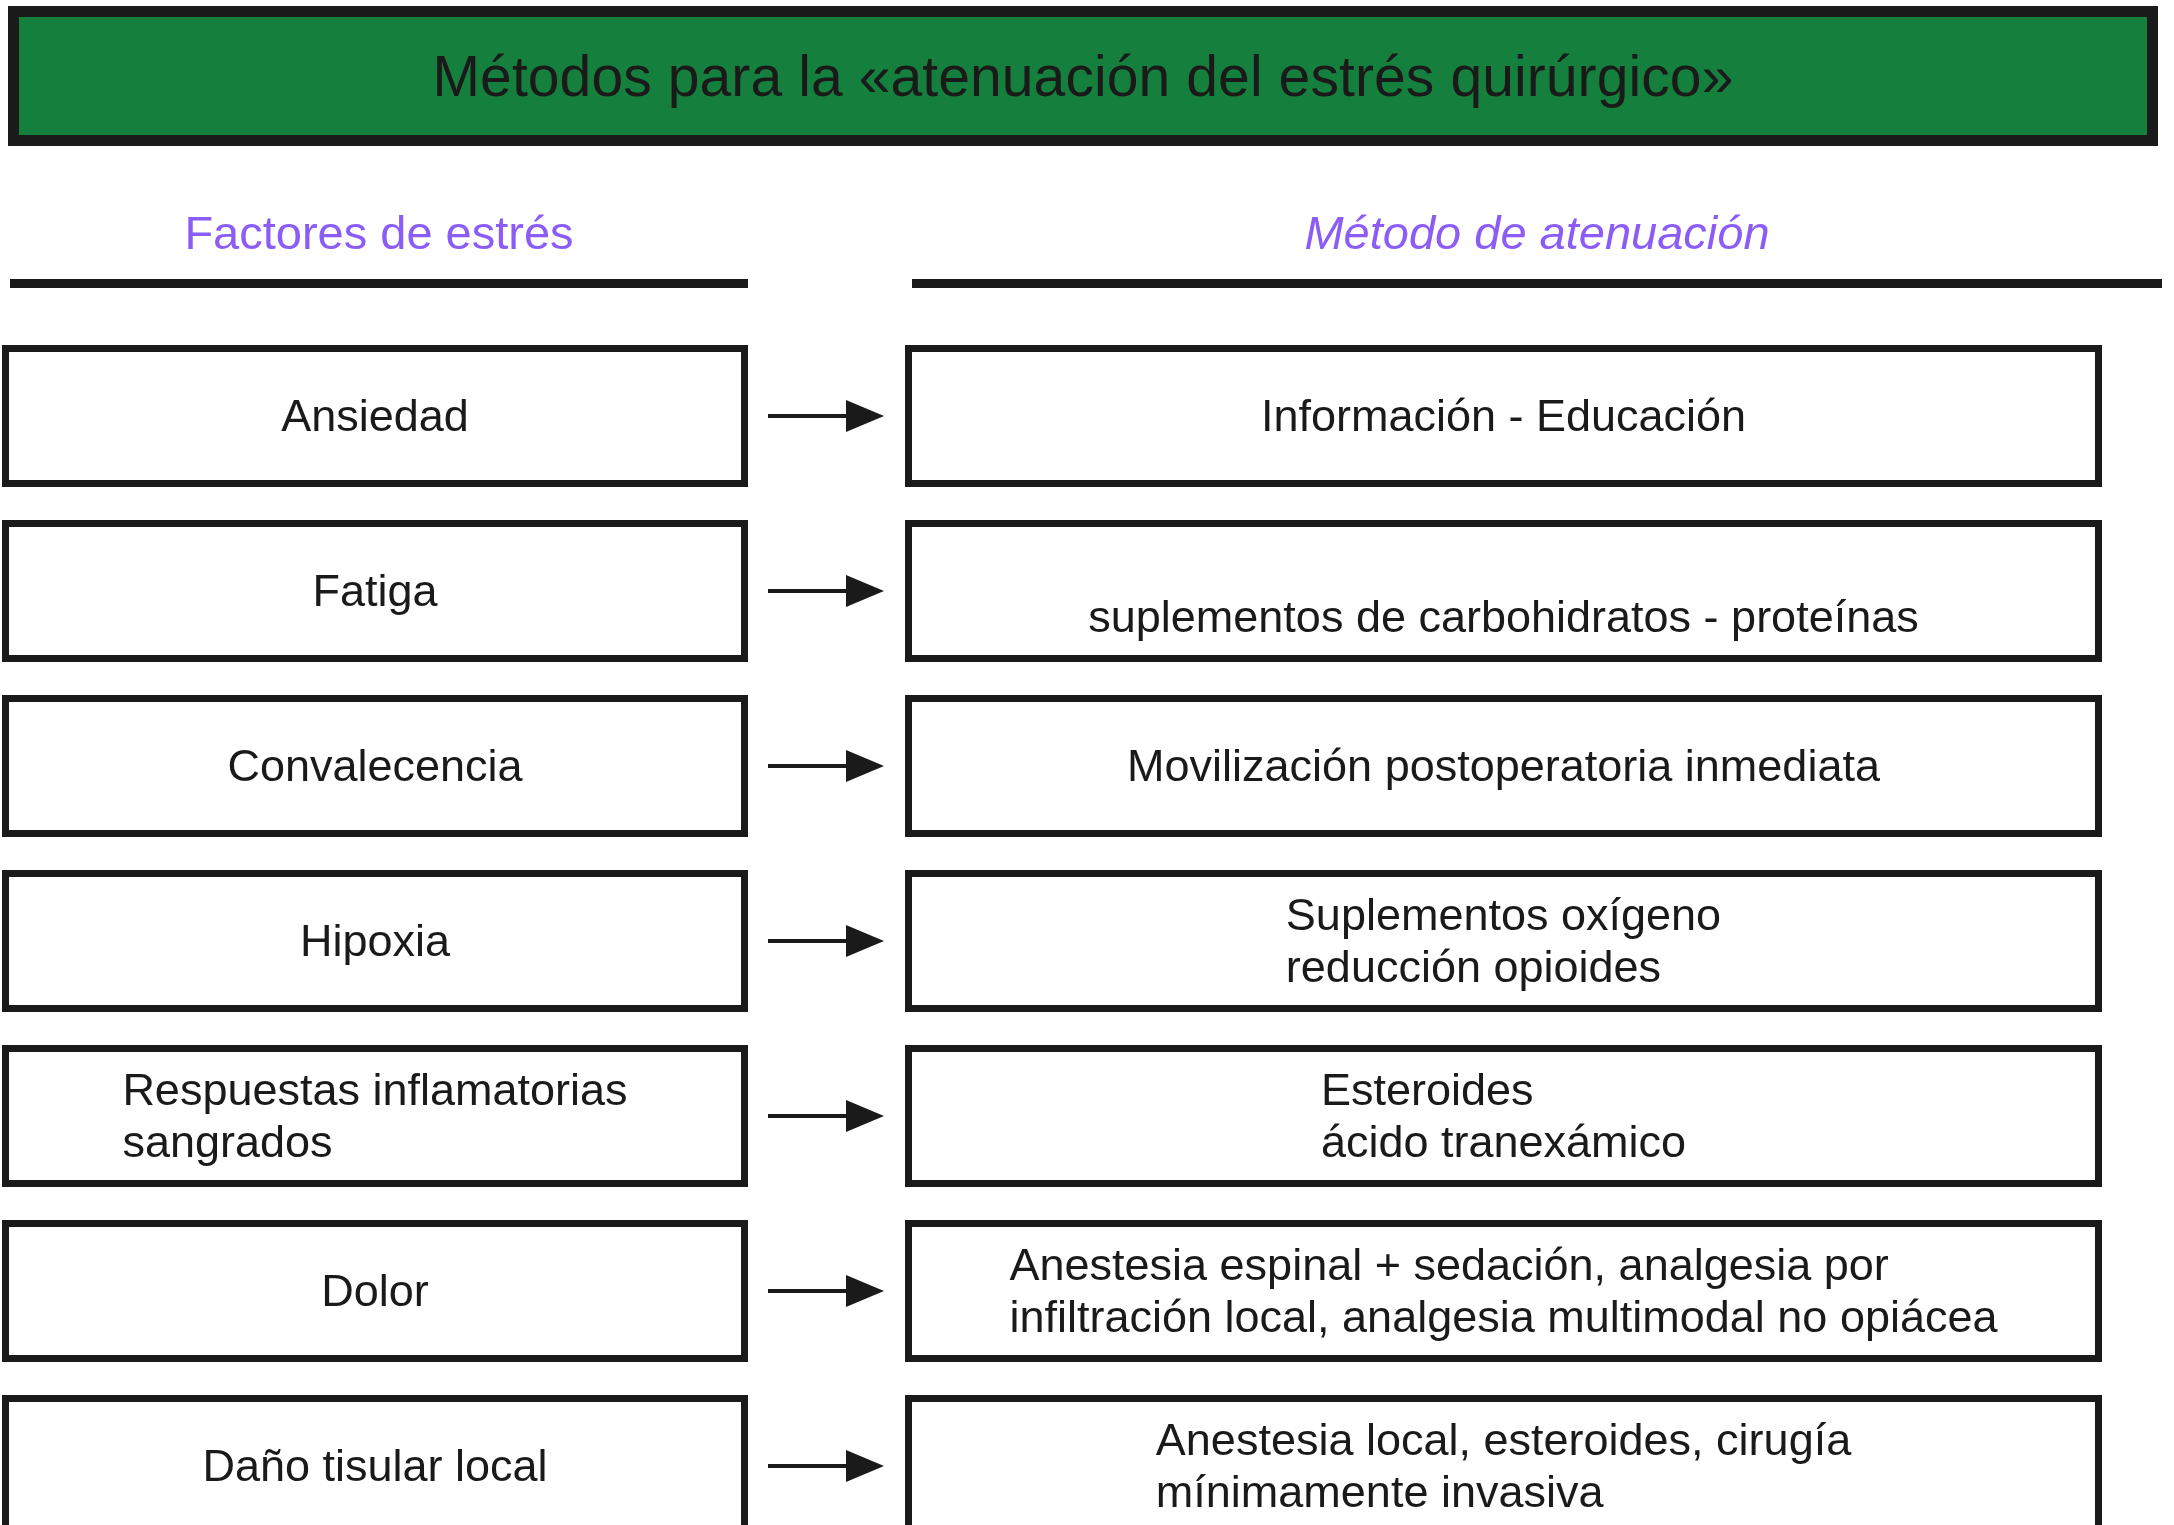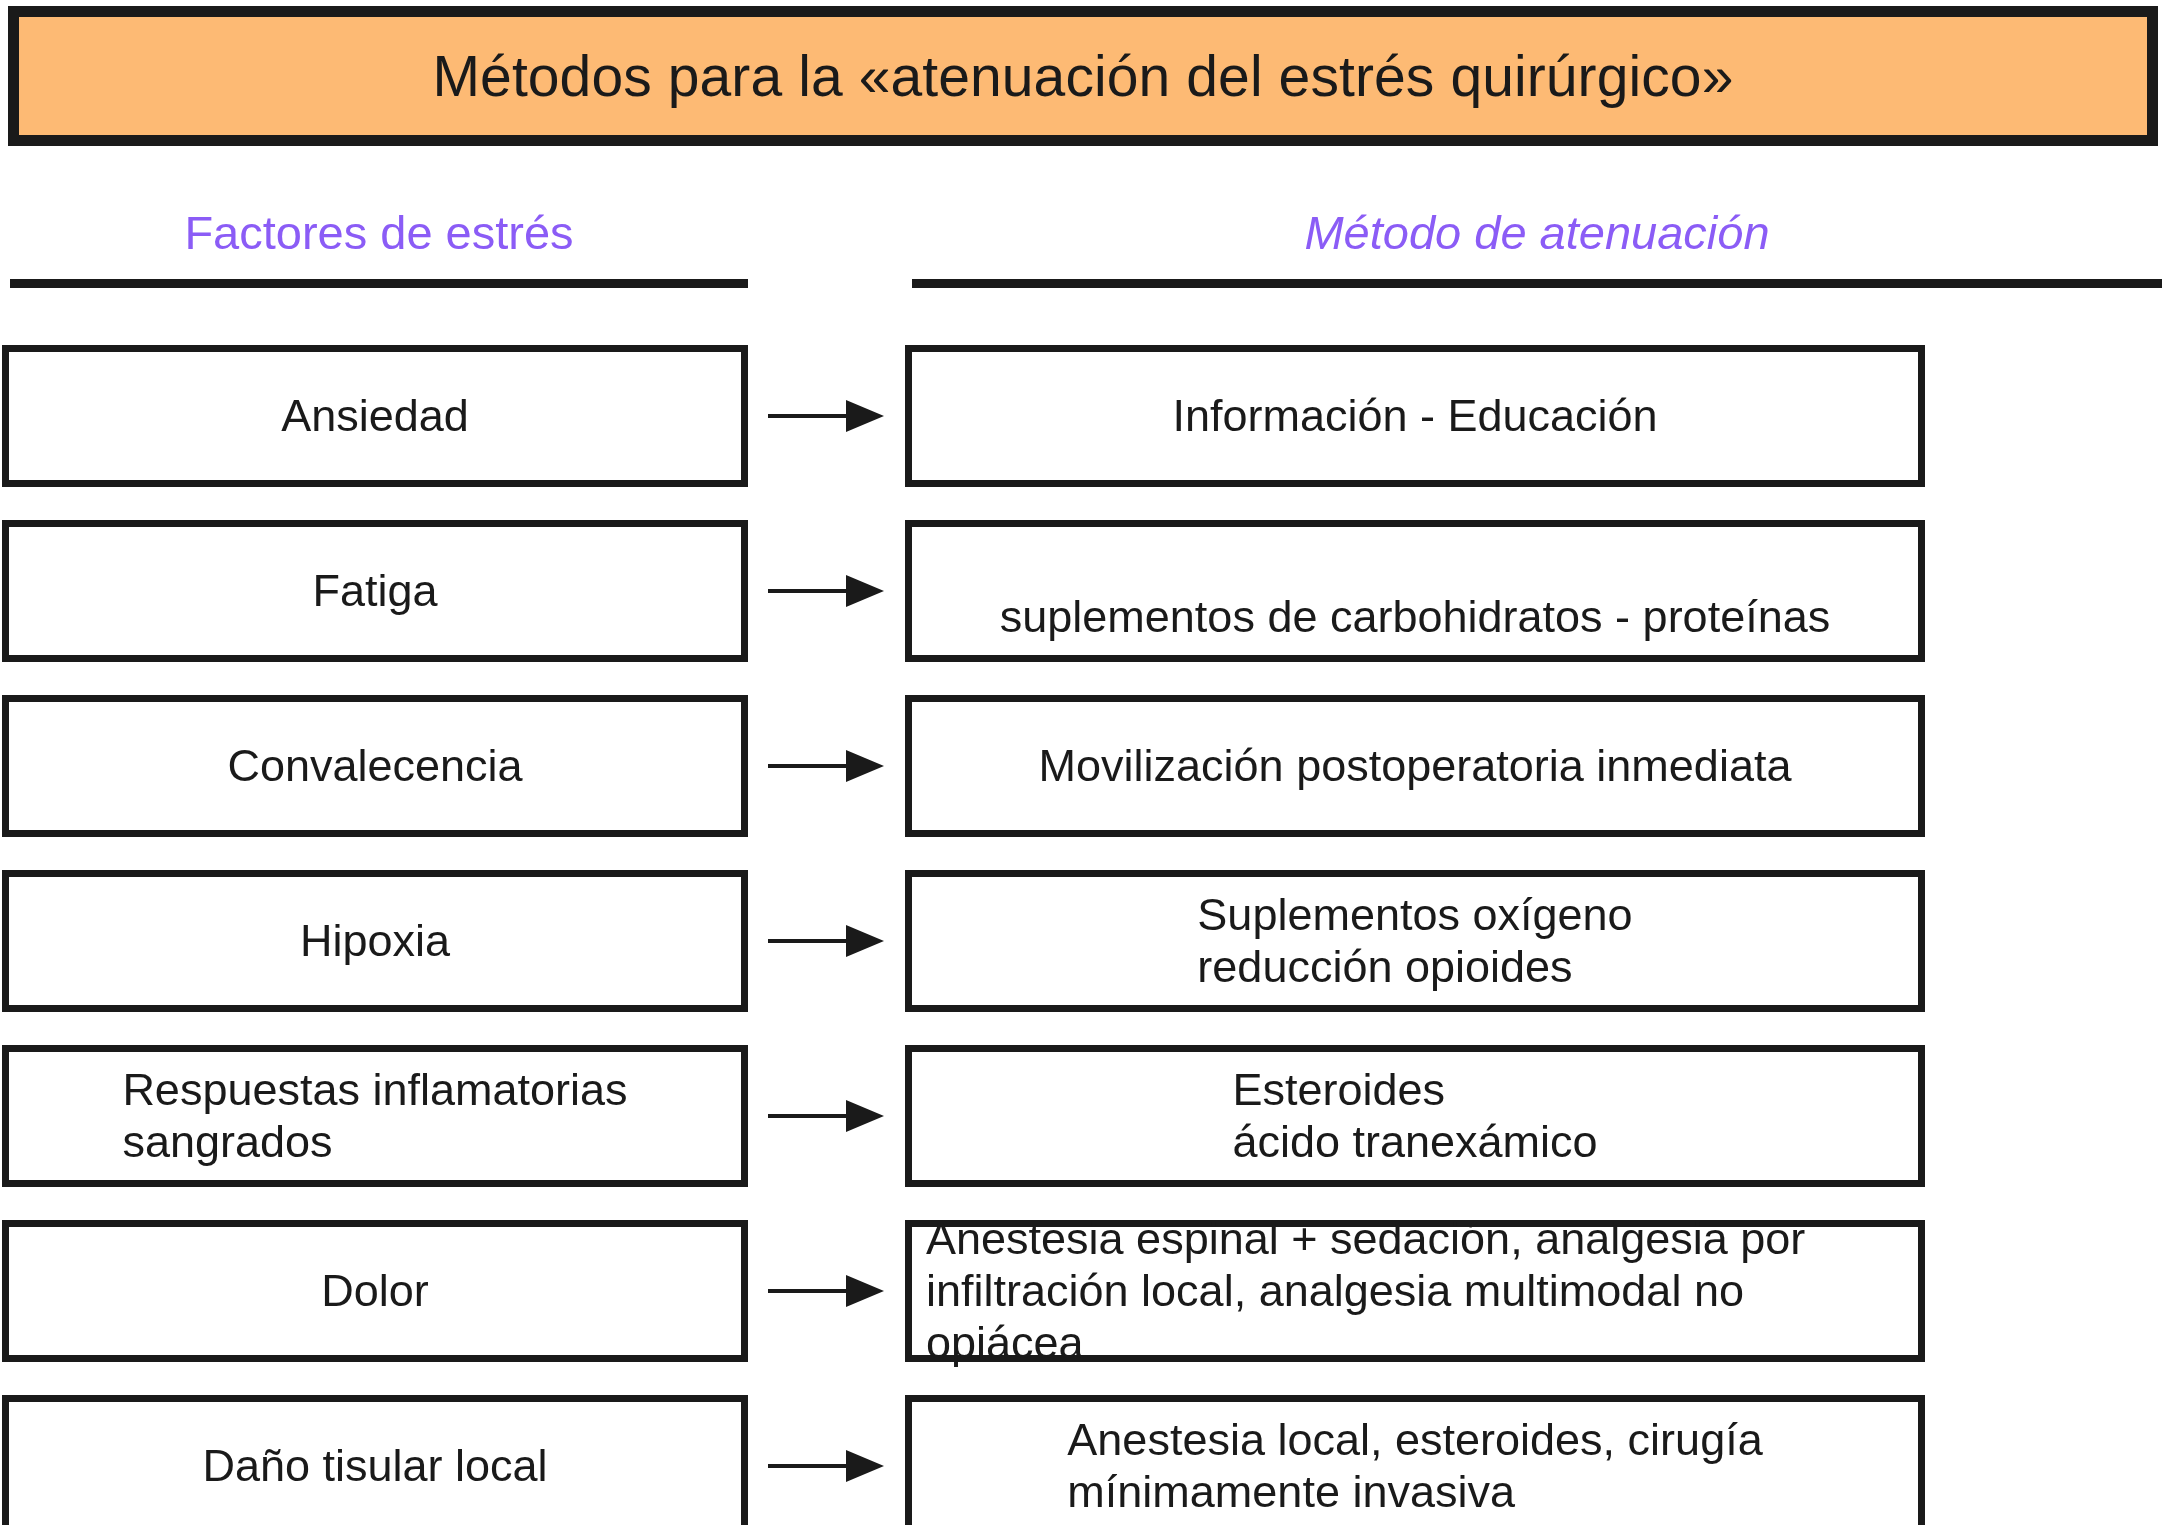--- a/index.html
+++ b/index.html
@@ -23,21 +23,21 @@
 
   
   .title-frame {
     position: absolute;
     left: 8px;
     top: 6px;
     width: 2150px;
     height: 140px;
     border: 11px solid #1a1a1a;
     box-sizing: border-box;
-    background: #fdba74;
+    background: #15803d;
     display: flex;
     align-items: center;
     justify-content: center;
   }
   .title-text {
     font-size: 57px;
     line-height: 1.1;
     color: #1a1a1a;
     text-align: center;
     letter-spacing: 0.1px;
@@ -88,21 +88,21 @@
     padding: 0 14px;
   }
   .box .box-text {
     font-size: 45px;
     line-height: 1.16;
     color: #1a1a1a;
     display: block;
   }
 
   .box-left  { left: 2px;   width: 746px; }
-  .box-right { left: 905px; width: 1020px; }
+  .box-right { left: 905px; width: 1197px; }
 
   
   .arrow {
     position: absolute;
     top: 50%;
     left: 768px;
     width: 116px;
     height: 44px;
     transform: translateY(-50%);
     pointer-events: none;

